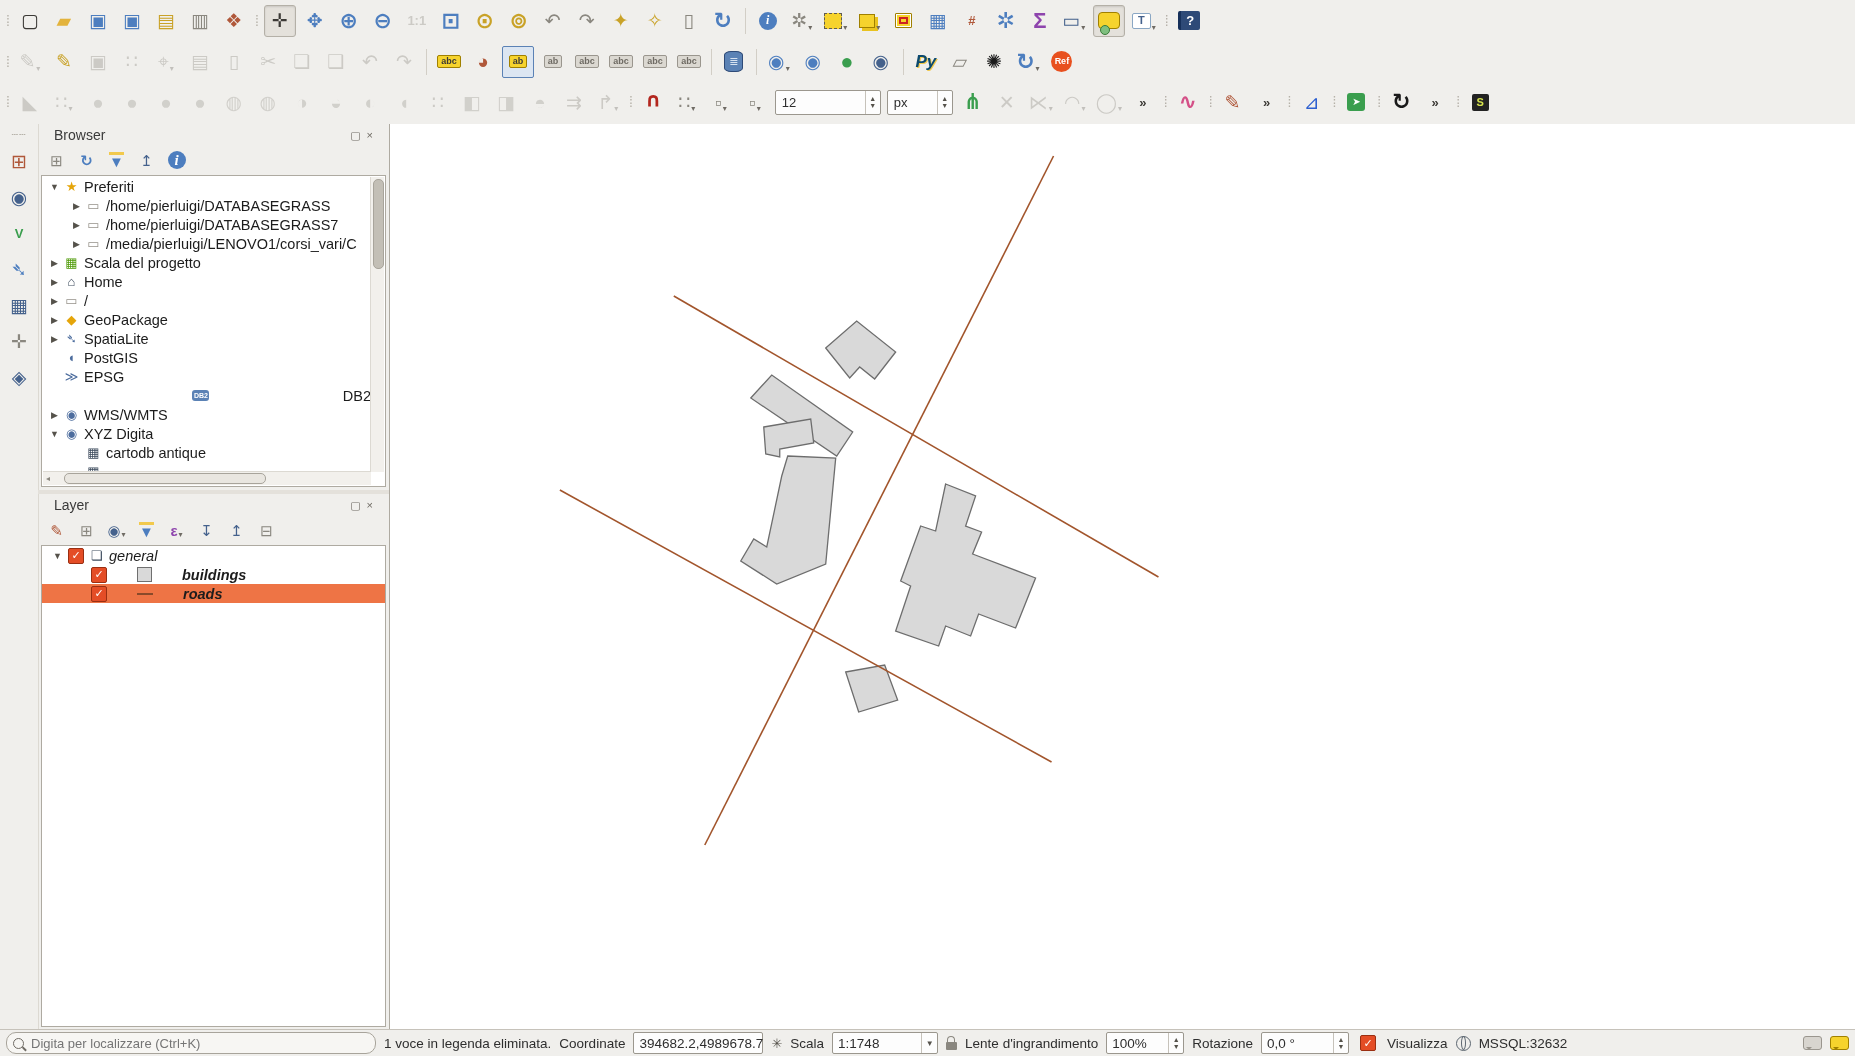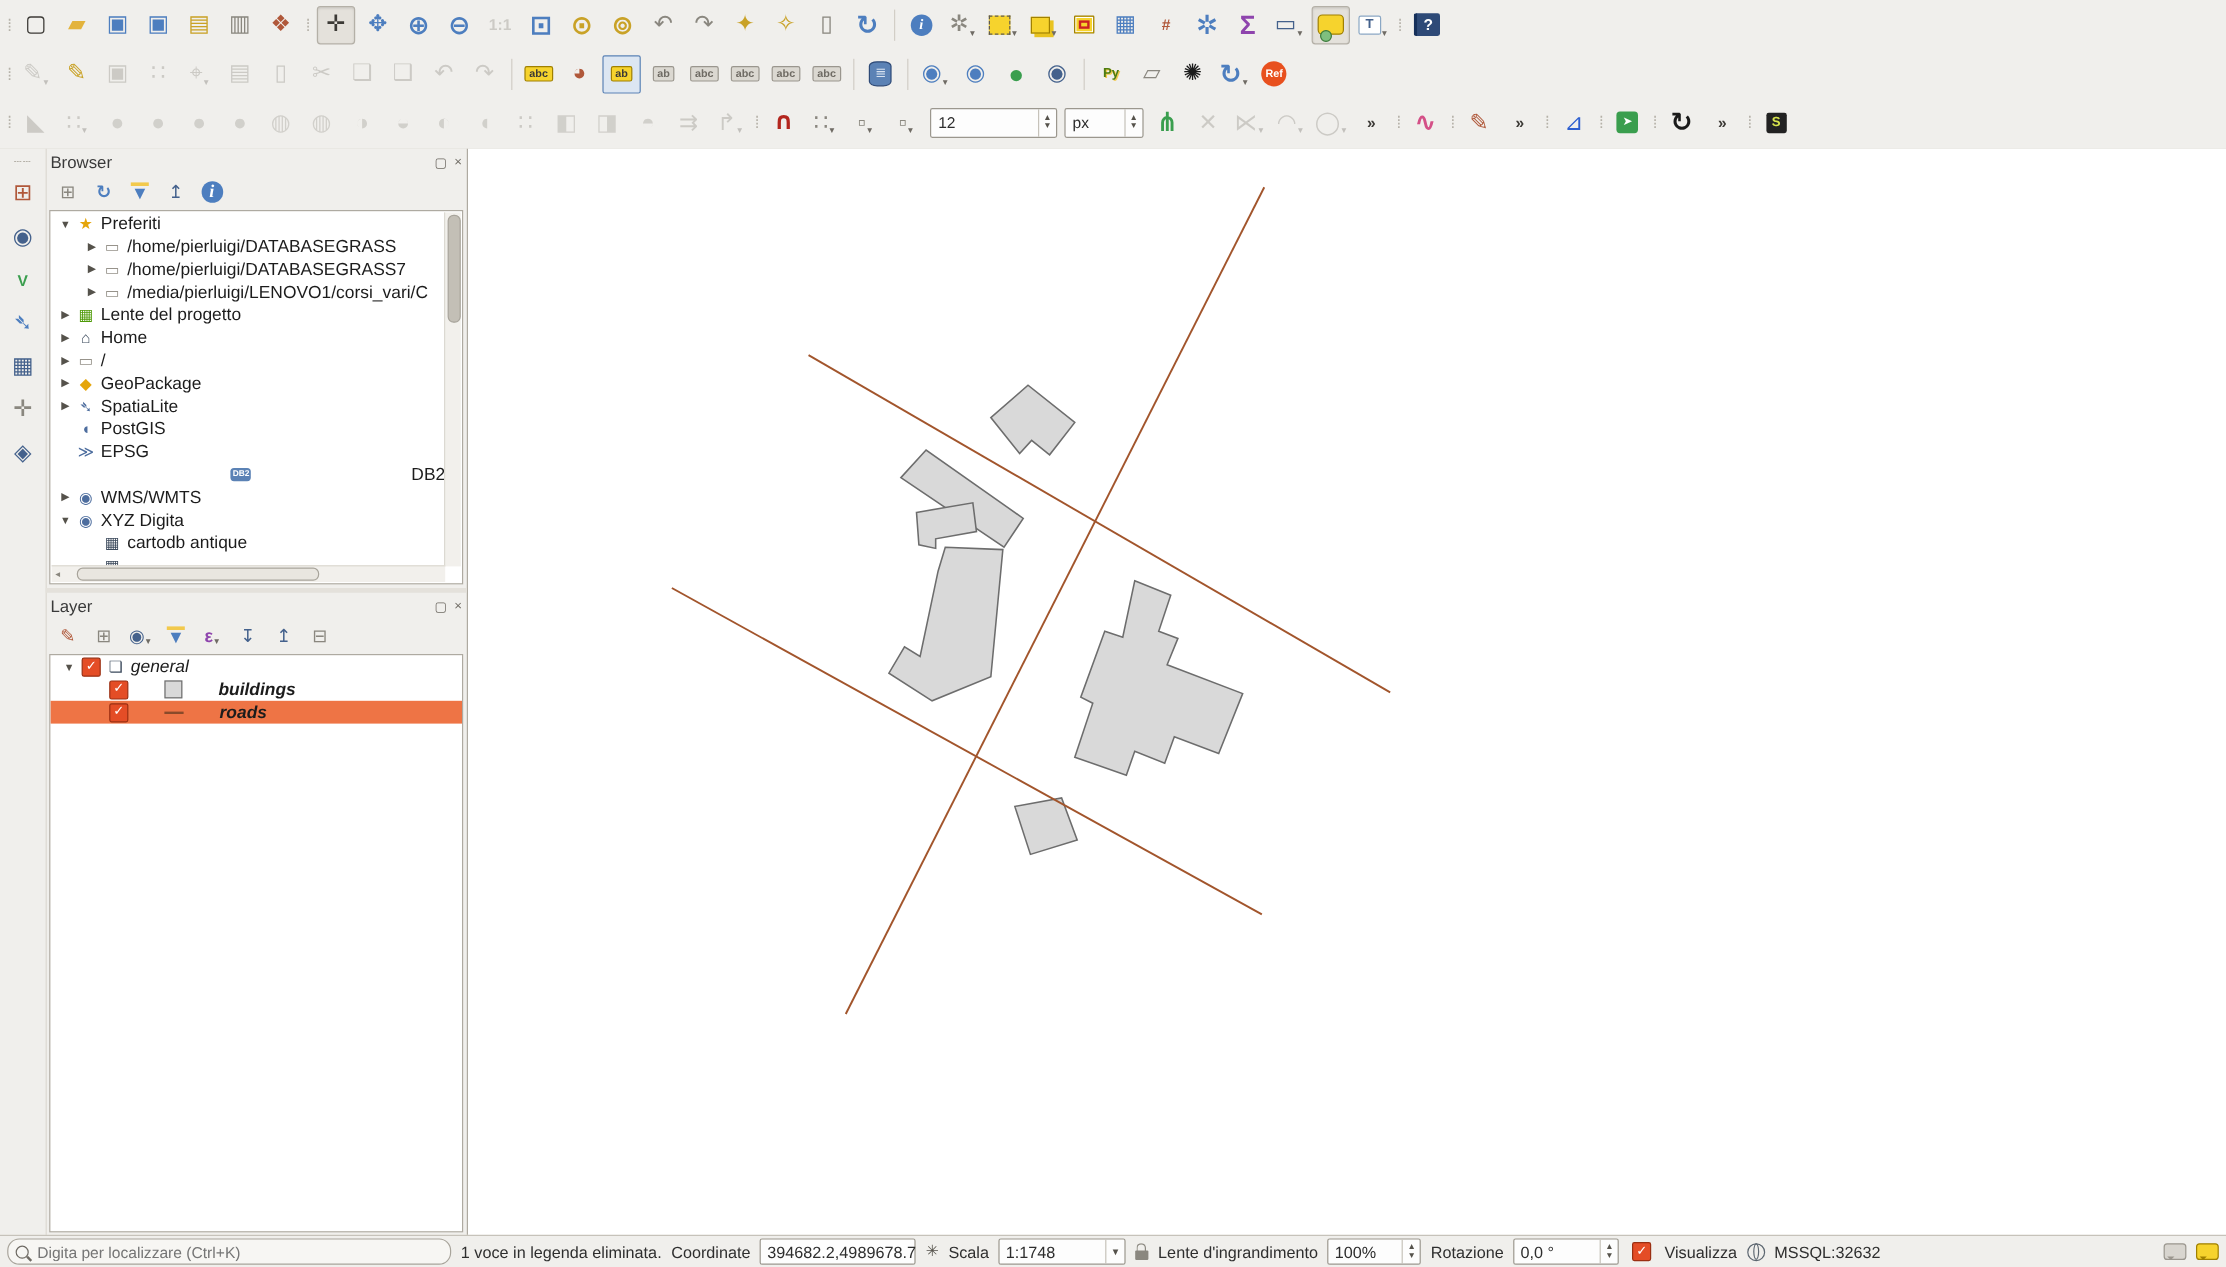--- a/index.html
+++ b/index.html
@@ -38,21 +38,21 @@
       font-size:11px;font-weight:700;color:#44618c;display:flex;align-items:center;justify-content:center;}
   .i-help .glyph{width:19px;height:19px;background:#2e4a77;color:#fff;border-radius:2px;font-size:13px;font-weight:700;
       display:flex;align-items:center;justify-content:center;border-left:3px solid #16305a;}
   .i-abctag .glyph{background:#f6d32d;border:1px solid #a08000;border-radius:2px;font-size:9px;font-weight:700;
       color:#3c3a36;padding:1px 3px;}
   .i-abctag.sel{border:1px solid #5b82b5;background:#dce6f2;border-radius:2px;}
   .i-abcgray .glyph{background:#dbd8d1;border:1px solid #9a968e;border-radius:2px;font-size:9px;font-weight:700;
       color:#6f6b64;padding:1px 3px;}
   .i-db .glyph{width:17px;height:19px;background:#5b82b5;border-radius:7px/4px;color:#d7e2f0;font-size:11px;
       display:flex;align-items:center;justify-content:center;border:1px solid #2e4a77;}
-  .i-py .glyph{font-size:11px;font-weight:700;color:#4d7c0f;text-shadow:1px 1px 0 #f2c94c;}
+  .i-py .glyph{font-size:17px;font-weight:700;color:#0c4a6e;text-shadow:1px 1px 0 #f2c94c;font-style:italic;}
   .i-ref .glyph{width:21px;height:21px;border-radius:50%;background:#e8501e;color:#fff;font-size:9px;font-weight:700;
       display:flex;align-items:center;justify-content:center;}
   .i-sbadge .glyph{width:17px;height:17px;background:#222;color:#d6e34d;font-size:11px;font-weight:700;border-radius:2px;
       display:flex;align-items:center;justify-content:center;}
   .i-green .glyph{width:18px;height:18px;background:#3a9e4e;color:#fff;font-size:10px;border-radius:3px;
       display:flex;align-items:center;justify-content:center;}
   .i-magnet .glyph{color:#b3261e;font-weight:700;font-size:20px;transform:rotate(180deg);}
   .i-funnel .glyph{color:#4d7ebf;font-size:15px;border-top:3px solid #f2c94c;line-height:.9;}
   
   .spinbox,.combo{display:flex;align-items:stretch;background:#fdfdfd;border:1px solid #9b978e;border-radius:2px;
@@ -64,21 +64,21 @@
   
   .dock{position:absolute;top:124px;left:0;width:389px;bottom:26px;background:#f0efec;border-right:1px solid #aeaaa1;}
   .vtoolbar{position:absolute;left:0;top:0;width:38px;bottom:0;display:flex;flex-direction:column;align-items:center;
       padding-top:4px;border-right:1px solid #dcd9d2;}
   .vtoolbar .tbtn{margin:3px 0;}
   .vgrip{color:#b5b1a8;font-size:11px;letter-spacing:1px;margin-bottom:2px;}
   .panels{position:absolute;left:38px;top:0;right:0;bottom:0;display:flex;flex-direction:column;}
   .panel{display:flex;flex-direction:column;}
   .panel.browser{height:366px;}
   .panel.layers{flex:1;border-top:4px solid #e4e1db;}
-  .phead{height:22px;display:flex;align-items:center;padding:0 4px;font-size:14px;color:#3a3a3a;}
+  .phead{height:22px;display:flex;align-items:center;padding:0 16px;font-size:14px;color:#3a3a3a;}
   .pbtns{margin-left:auto;display:flex;gap:6px;color:#6f6b64;font-size:11px;}
   .ptb{height:28px;display:flex;align-items:center;padding:0 4px;gap:1px;}
   .ptb .tbtn{min-width:25px;height:25px;}
   .ptb .tbtn .glyph{font-size:15px;}
   .tree{flex:1;background:#fff;border:1px solid #aeaaa1;margin:1px 3px 3px 3px;overflow:hidden;position:relative;}
   .treeinner{position:absolute;inset:1px 14px 14px 1px;overflow:hidden;}
   .trow{display:flex;align-items:center;height:19px;white-space:nowrap;}
   .expander{width:15px;font-size:9px;color:#55524b;text-align:center;flex:none;}
   .ticon{width:19px;text-align:center;font-size:13px;flex:none;line-height:1;}
   .tlabel{font-size:14.5px;color:#1c1c1c;padding-left:3px;}
@@ -513,21 +513,21 @@
                 <span class="tlabel">/home/pierluigi/DATABASEGRASS7</span>
               </div>
               <div class="trow" style="padding-left: 26px;">
                 <span class="expander">▶</span>
                 <span class="ticon ic-gray">▭</span>
                 <span class="tlabel">/media/pierluigi/LENOVO1/corsi_vari/C</span>
               </div>
               <div class="trow" style="padding-left: 4px;">
                 <span class="expander">▶</span>
                 <span class="ticon ic-green">▦</span>
-                <span class="tlabel">Lente del progetto</span>
+                <span class="tlabel">Scala del progetto</span>
               </div>
               <div class="trow" style="padding-left: 4px;">
                 <span class="expander">▶</span>
                 <span class="ticon ic-dark">⌂</span>
                 <span class="tlabel">Home</span>
               </div>
               <div class="trow" style="padding-left: 4px;">
                 <span class="expander">▶</span>
                 <span class="ticon ic-gray">▭</span>
                 <span class="tlabel">/</span>

